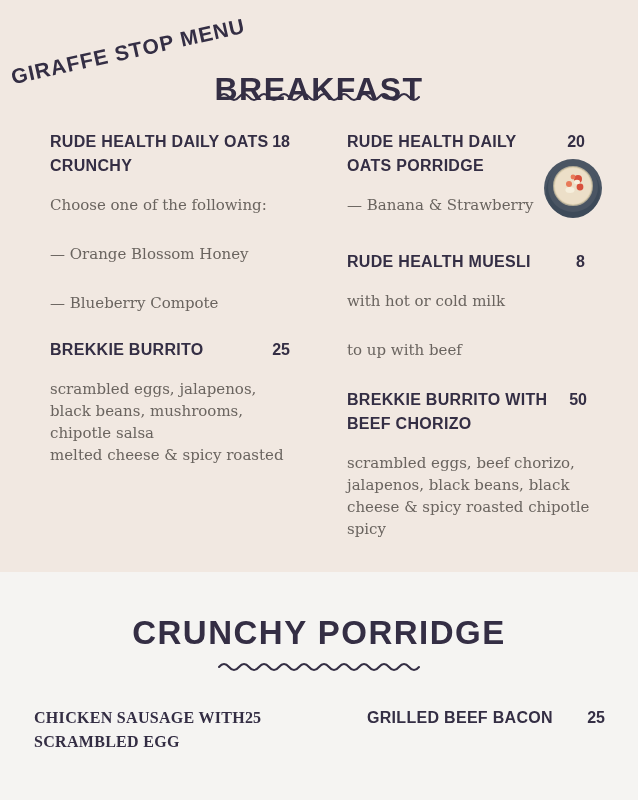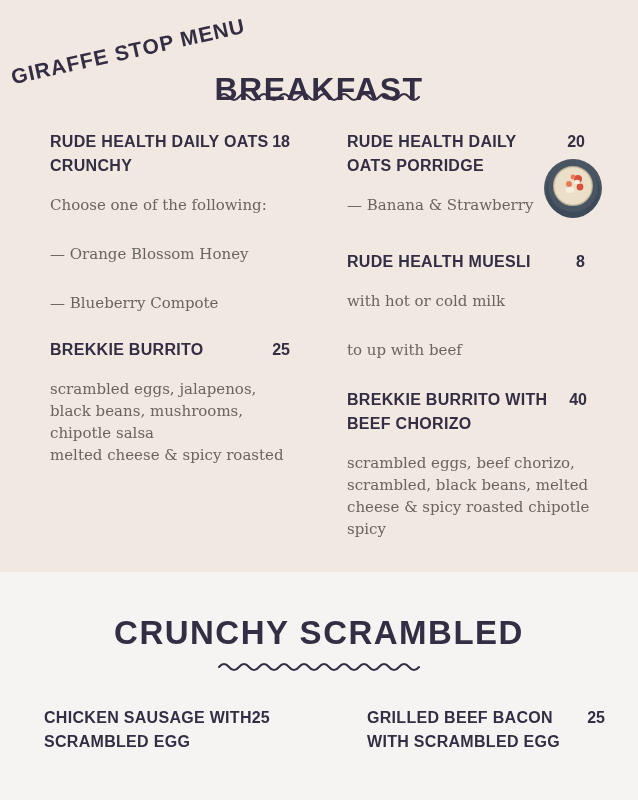--- a/index.html
+++ b/index.html
@@ -33,21 +33,21 @@
   .item-body { font-family:"DejaVu Serif",serif; font-size:15px; line-height:22px; color:var(--body-ink); }
   .body-line { white-space:nowrap; }
   .gap-sm { margin-top:16px; }
   .gap-lg { margin-top:27px; }
 
   #bl-item1 { left:50px; top:130px; width:240px; }
   #bl-item2 { left:50px; top:338px; width:240px; }
   #br-item1 { left:347px; top:130px; width:238px; }
   #br-item2 { left:347px; top:250px; width:238px; }
   #br-item3 { left:347px; top:388px; width:240px; }
-  #bg-left  { left:44px; top:706px; width:215px; }
+  #bg-left  { left:34px; top:706px; width:215px;font-family:Liberation Serif, serif; }
   #bg-right { left:367px; top:706px; width:238px; }
 
   .bowl { position:absolute; left:542px; top:158px; width:62px; height:62px; }
   .bowl-rim { fill:var(--bowl-rim); }
   .bowl-rim-dark { fill:var(--bowl-rim-dark); }
   .porridge { fill:var(--porridge); }
   .porridge-edge { fill:none; stroke:var(--porridge-edge); stroke-width:2; opacity:.7; }
   .strawberry { fill:var(--strawberry); }
   .strawberry-light { fill:var(--strawberry-light); }
   .banana { fill:var(--banana); }
@@ -136,53 +136,52 @@
         <div class="body-line gap-lg">to up with beef</div>
       </div>
     </div>
 
     <div class="menu-item" id="br-item3">
       <div class="item-head">
         <div class="item-name">
           <div>BREKKIE BURRITO WITH</div>
           <div>BEEF CHORIZO</div>
         </div>
-        <div class="item-price">40</div>
+        <div class="item-price">50</div>
       </div>
       <div class="item-body">
         <div class="body-line gap-sm">scrambled eggs, beef chorizo,</div>
-        <div class="body-line">scrambled, black beans, melted</div>
+        <div class="body-line">jalapenos, black beans, black</div>
         <div class="body-line">cheese &amp; spicy roasted chipotle</div>
         <div class="body-line">spicy</div>
       </div>
     </div>
 
   </section>
 
   <section class="sec-baguettes"></section>
 
-  <h2 class="sec-title" id="baguettes-title" style="margin:0;">CRUNCHY SCRAMBLED</h2>
+  <h2 class="sec-title" id="baguettes-title" style="margin:0;">CRUNCHY PORRIDGE</h2>
 
   <svg class="wavy" id="baguettes-wave" width="202" height="12" viewBox="0 0 202 12">
     <path d="M1,7 q5,-6 10,0 t10,0 t10,0 t10,0 t10,0 t10,0 t10,0 t10,0 t10,0 t10,0 t10,0 t10,0 t10,0 t10,0 t10,0 t10,0 t10,0 t10,0 t10,0 t10,0"></path>
   </svg>
 
   <div class="menu-item" id="bg-left">
     <div class="item-head">
       <div class="item-name">
         <div>CHICKEN SAUSAGE WITH</div>
         <div>SCRAMBLED EGG</div>
       </div>
       <div class="item-price">25</div>
     </div>
   </div>
 
   <div class="menu-item" id="bg-right">
     <div class="item-head">
       <div class="item-name">
         <div>GRILLED BEEF BACON</div>
-        <div>WITH SCRAMBLED EGG</div>
       </div>
       <div class="item-price">25</div>
     </div>
   </div>
 
 </div>
 
 </body></html>

